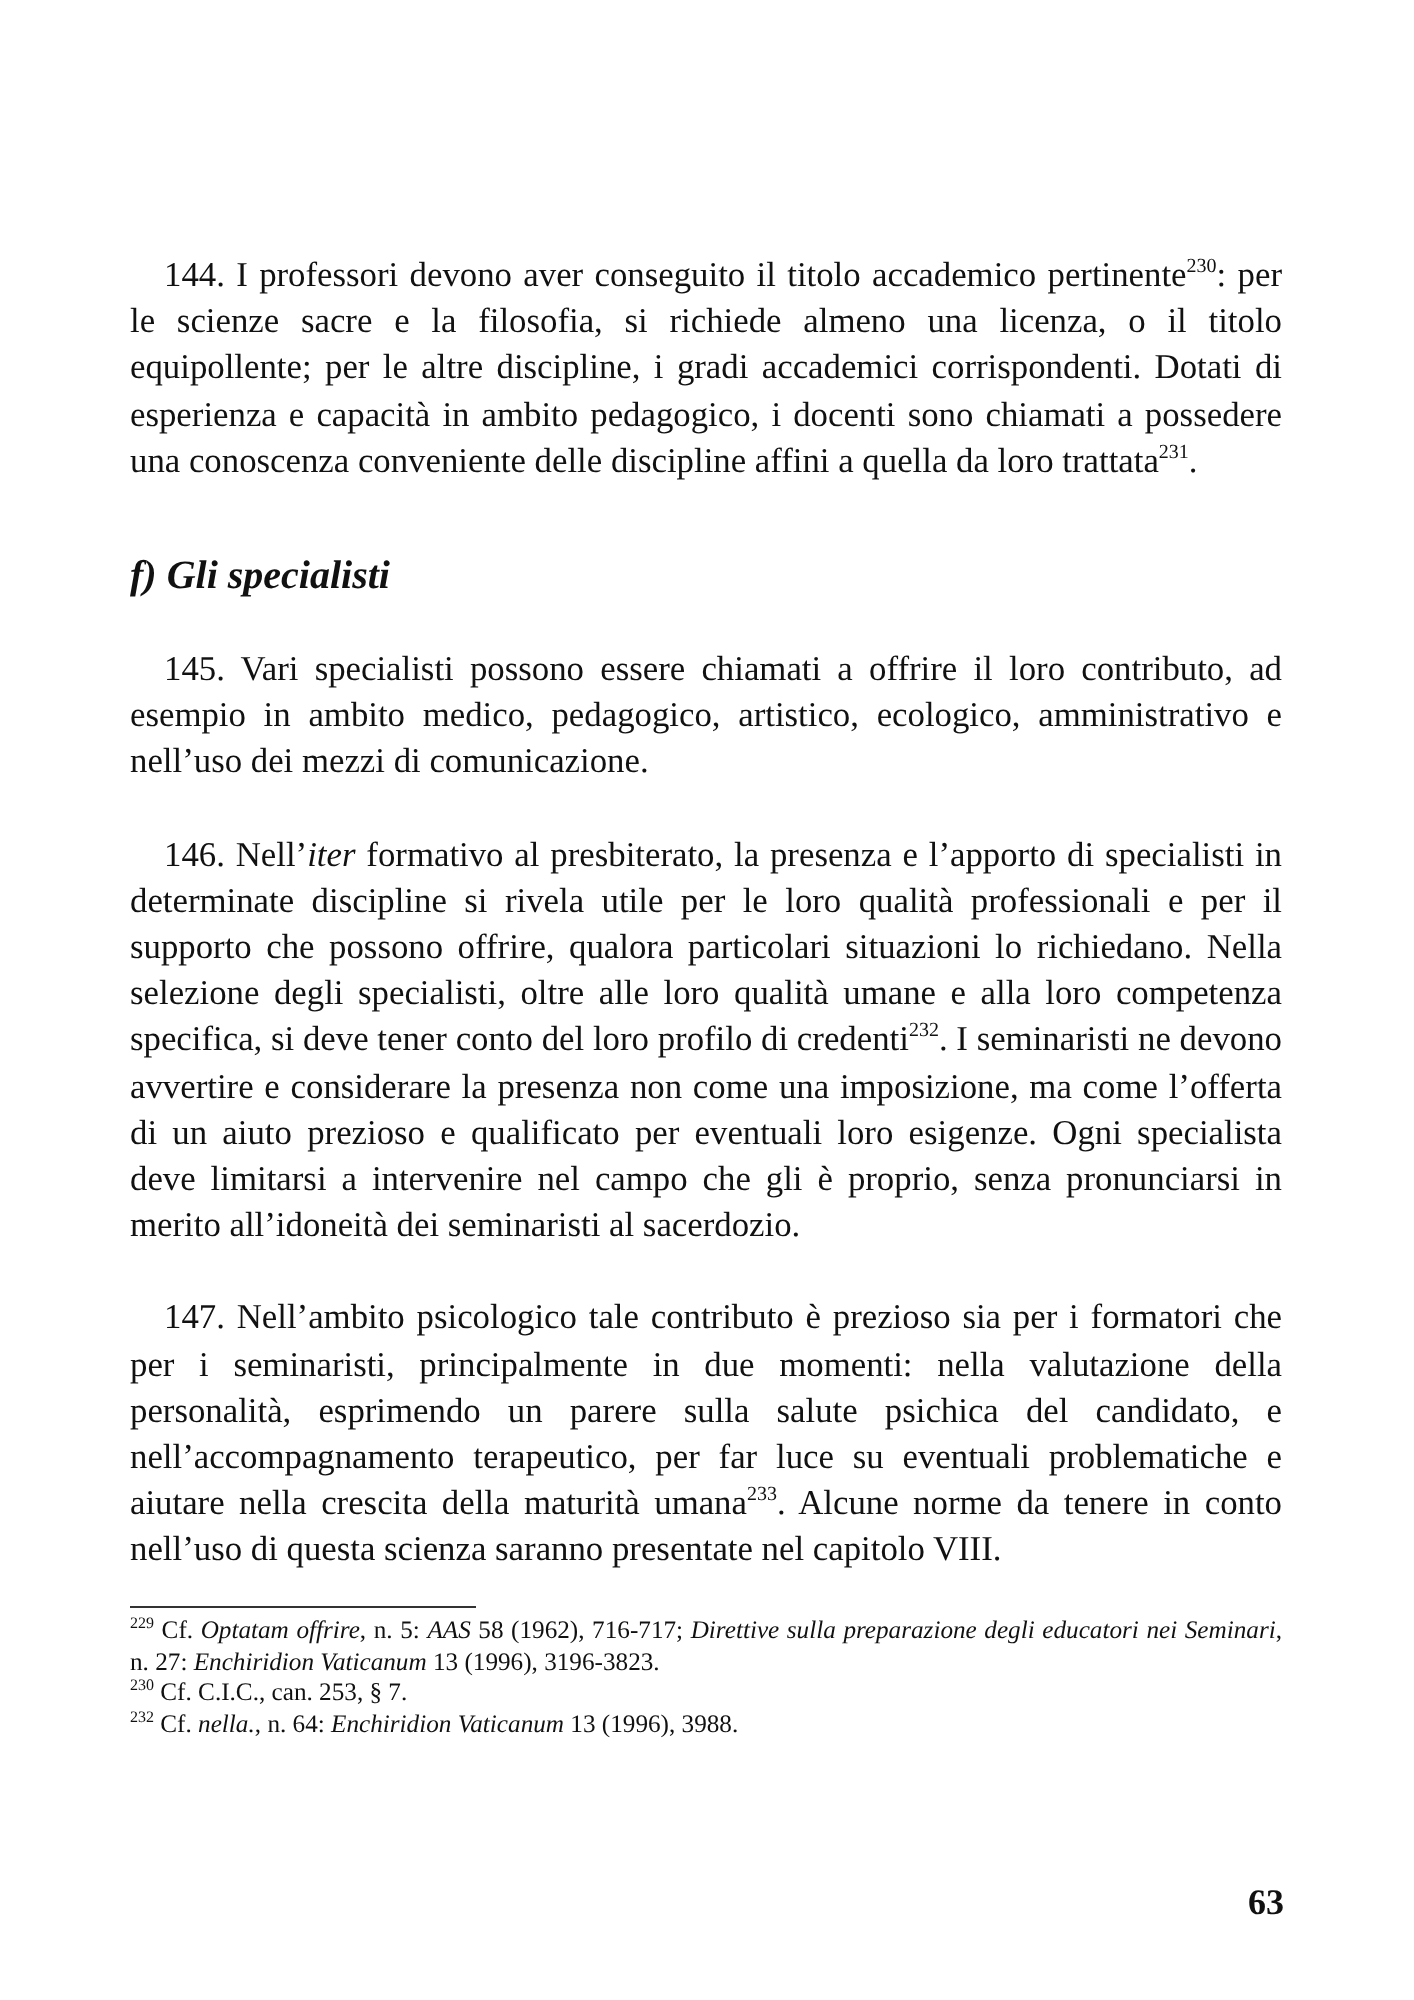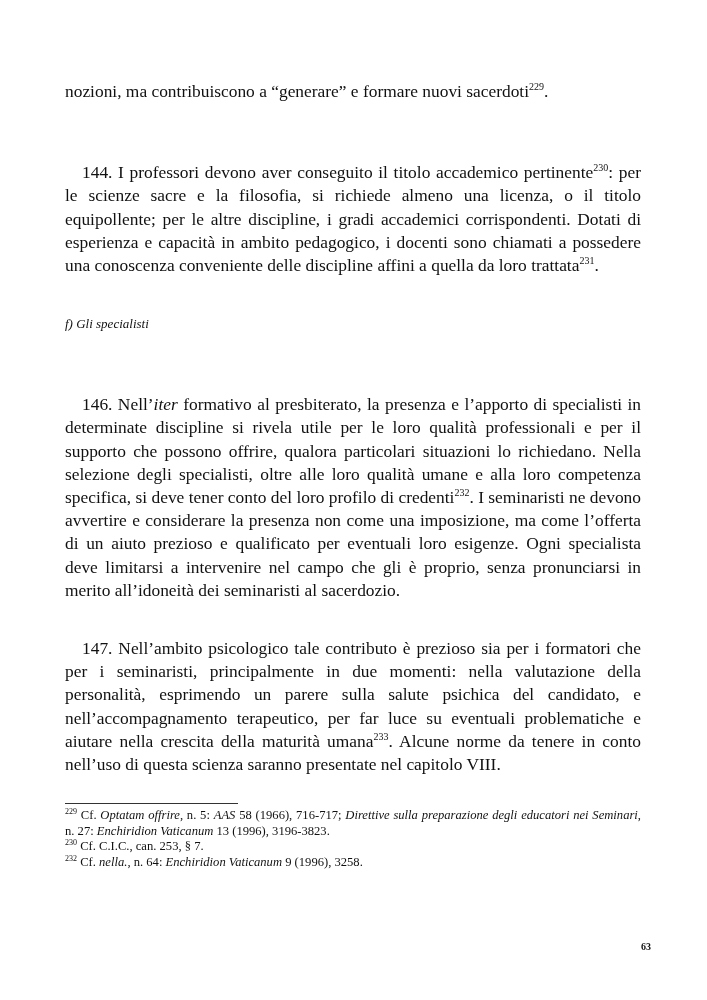--- a/index.html
+++ b/index.html
@@ -1,49 +1,49 @@
 <!DOCTYPE html>
 <html><head>
 <meta charset="utf-8">
 <style>
   html, body { margin: 0; padding: 0; background: #ffffff; }
   body { width: 707px; height: 1000px; position: relative; overflow: hidden;
          font-family: "Liberation Serif", serif; color: #111; }
   .page { position: absolute; left: 65px; top: 80px; width: 576px; }
   p { margin: 0; font-size: 17.4px; line-height: 23.2px; text-align: justify; }
-  .indent { text-indent: 17px; margin-top: 12px; }
+  .indent { text-indent: 17px; }
   .indent-big { text-indent: 56px; }
   .gap { height: 23px; }
   sup { font-size: 10px; line-height: 0; vertical-align: 7px; }
-  h3 { margin: 0; font-size: 13px; line-height: 23px; font-weight: normal; font-style: italic; }
+  h3 { margin: 0; font-size: 20px; line-height: 23px; font-weight: bold; font-style: italic; }
   .fn-rule { position: absolute; left: 65px; top: 803px; width: 173px; border-top: 1px solid #333; }
   .footnotes { position: absolute; left: 65px; top: 808px; width: 576px; }
   .fn { font-size: 12.6px; line-height: 15.6px; text-align: justify; margin: 0; }
   .fn sup { font-size: 8px; vertical-align: 5px; }
-  .page-num { position: absolute; left: 641px; top: 941px; font-size: 10px; font-weight: bold; }
+  .page-num { position: absolute; left: 624px; top: 941px; font-size: 18px; font-weight: bold; }
 </style>
 </head>
 <body>
 
 <div class="page">
-  <p><span>nozioni, ma contribuiscono a “generare” e formare nuovi sacerdoti</span><sup>229</sup><span>.</span></p>
   <div class="gap"></div>
   <p class="indent-big"></p>
   <div class="gap"></div>
   <p class="indent"><span>144. I professori devono aver conseguito il titolo accademico pertinente</span><sup>230</sup><span>: per le scienze sacre e la filosofia, si richiede almeno una licenza, o il titolo equipollente; per le altre discipline, i gradi accademici corrispondenti. Dotati di esperienza e capacità in ambito pedagogico, i docenti sono chiamati a possedere una conoscenza conveniente delle discipline affini a quella da loro trattata</span><sup>231</sup><span>.</span></p>
   <div class="gap" style="height:35px"></div>
   <h3>f) Gli specialisti</h3>
   <div class="gap"></div>
+  <p class="indent">145. Vari specialisti possono essere chiamati a offrire il loro contributo, ad esempio in ambito medico, pedagogico, artistico, ecologico, amministrativo e nell’uso dei mezzi di comunicazione.</p>
   <div class="gap"></div>
   <p class="indent"><span>146. Nell’</span><i>iter</i><span> formativo al presbiterato, la presenza e l’apporto di specialisti in determinate discipline si rivela utile per le loro qualità professionali e per il supporto che possono offrire, qualora particolari situazioni lo richiedano. Nella selezione degli specialisti, oltre alle loro qualità umane e alla loro competenza specifica, si deve tener conto del loro profilo di credenti</span><sup>232</sup><span>. I seminaristi ne devono avvertire e considerare la presenza non come una imposizione, ma come l’offerta di un aiuto prezioso e qualificato per eventuali loro esigenze. Ogni specialista deve limitarsi a intervenire nel campo che gli è proprio, senza pronunciarsi in merito all’idoneità dei seminaristi al sacerdozio.</span></p>
   <div class="gap"></div>
   <p class="indent"><span>147. Nell’ambito psicologico tale contributo è prezioso sia per i formatori che per i seminaristi, principalmente in due momenti: nella valutazione della personalità, esprimendo un parere sulla salute psichica del candidato, e nell’accompagnamento terapeutico, per far luce su eventuali problematiche e aiutare nella crescita della maturità umana</span><sup>233</sup><span>. Alcune norme da tenere in conto nell’uso di questa scienza saranno presentate nel capitolo VIII.</span></p>
 </div>
 
 <div class="fn-rule"></div>
 
 <div class="footnotes">
-  <p class="fn"><sup>229</sup><span> Cf. </span><i>Optatam offrire</i><span>, n. 5: </span><i>AAS</i><span> 58 (1966), 716-717; </span><i>Direttive sulla preparazione degli educatori nei Seminari</i><span>, n. 27: </span><i>Enchiridion Vaticanum</i><span> 13 (1996), 3196-3823.</span></p>
+  <p class="fn"><sup>229</sup><span> Cf. </span><i>Optatam offrire</i><span>, n. 5: </span><i>AAS</i><span> 58 (1962), 716-717; </span><i>Direttive sulla preparazione degli educatori nei Seminari</i><span>, n. 27: </span><i>Enchiridion Vaticanum</i><span> 13 (1996), 3196-3823.</span></p>
   <p class="fn"><sup>230</sup><span> Cf. C.I.C., can. 253, § 7.</span></p>
-  <p class="fn"><sup>232</sup><span> Cf. </span><i>nella.</i><span>, n. 64: </span><i>Enchiridion Vaticanum</i><span> 9 (1996), 3258.</span></p>
+  <p class="fn"><sup>232</sup><span> Cf. </span><i>nella.</i><span>, n. 64: </span><i>Enchiridion Vaticanum</i><span> 13 (1996), 3988.</span></p>
 </div>
 
 <div class="page-num">63</div>
 
 </body></html>

